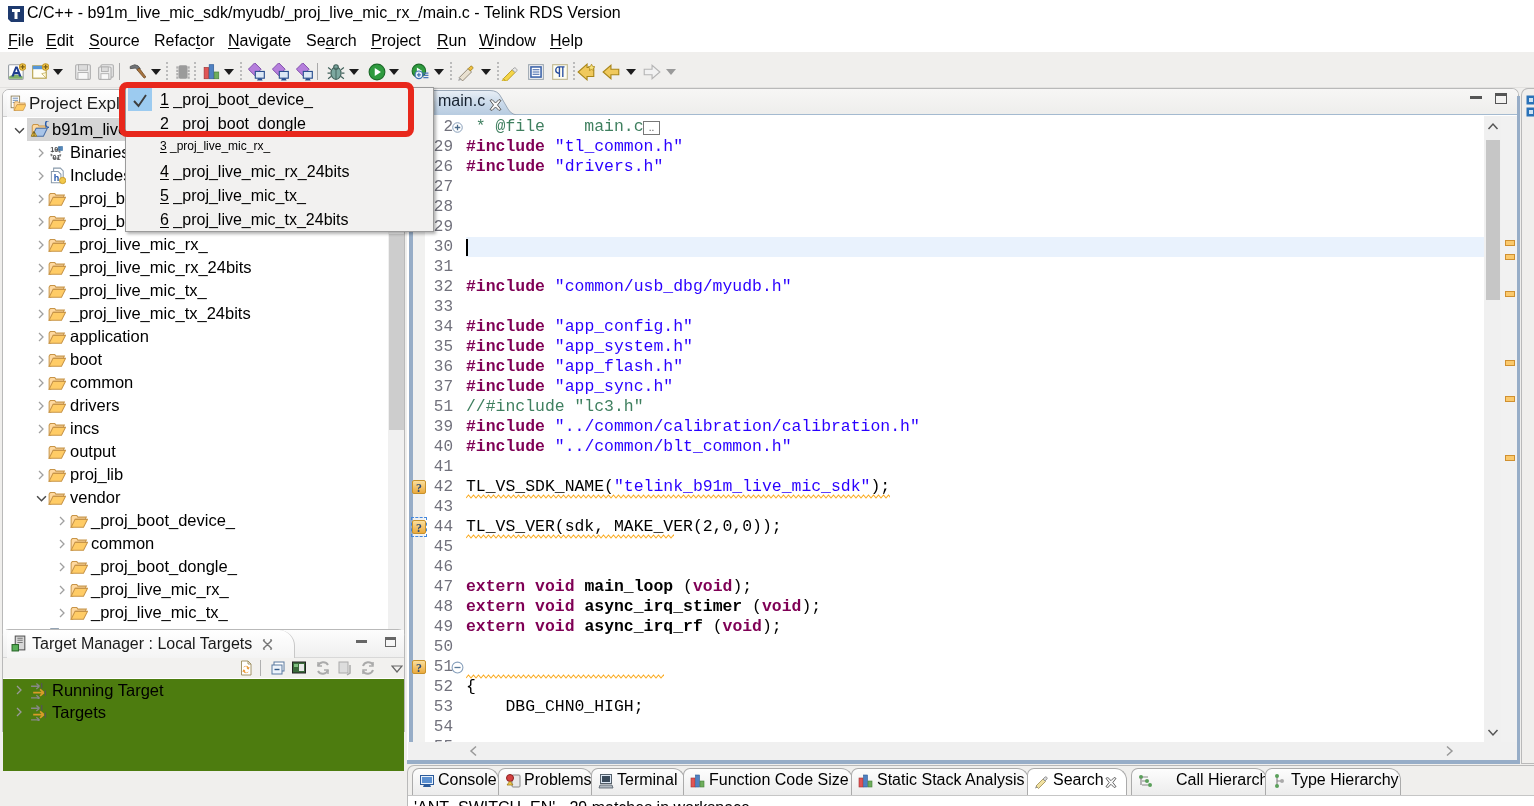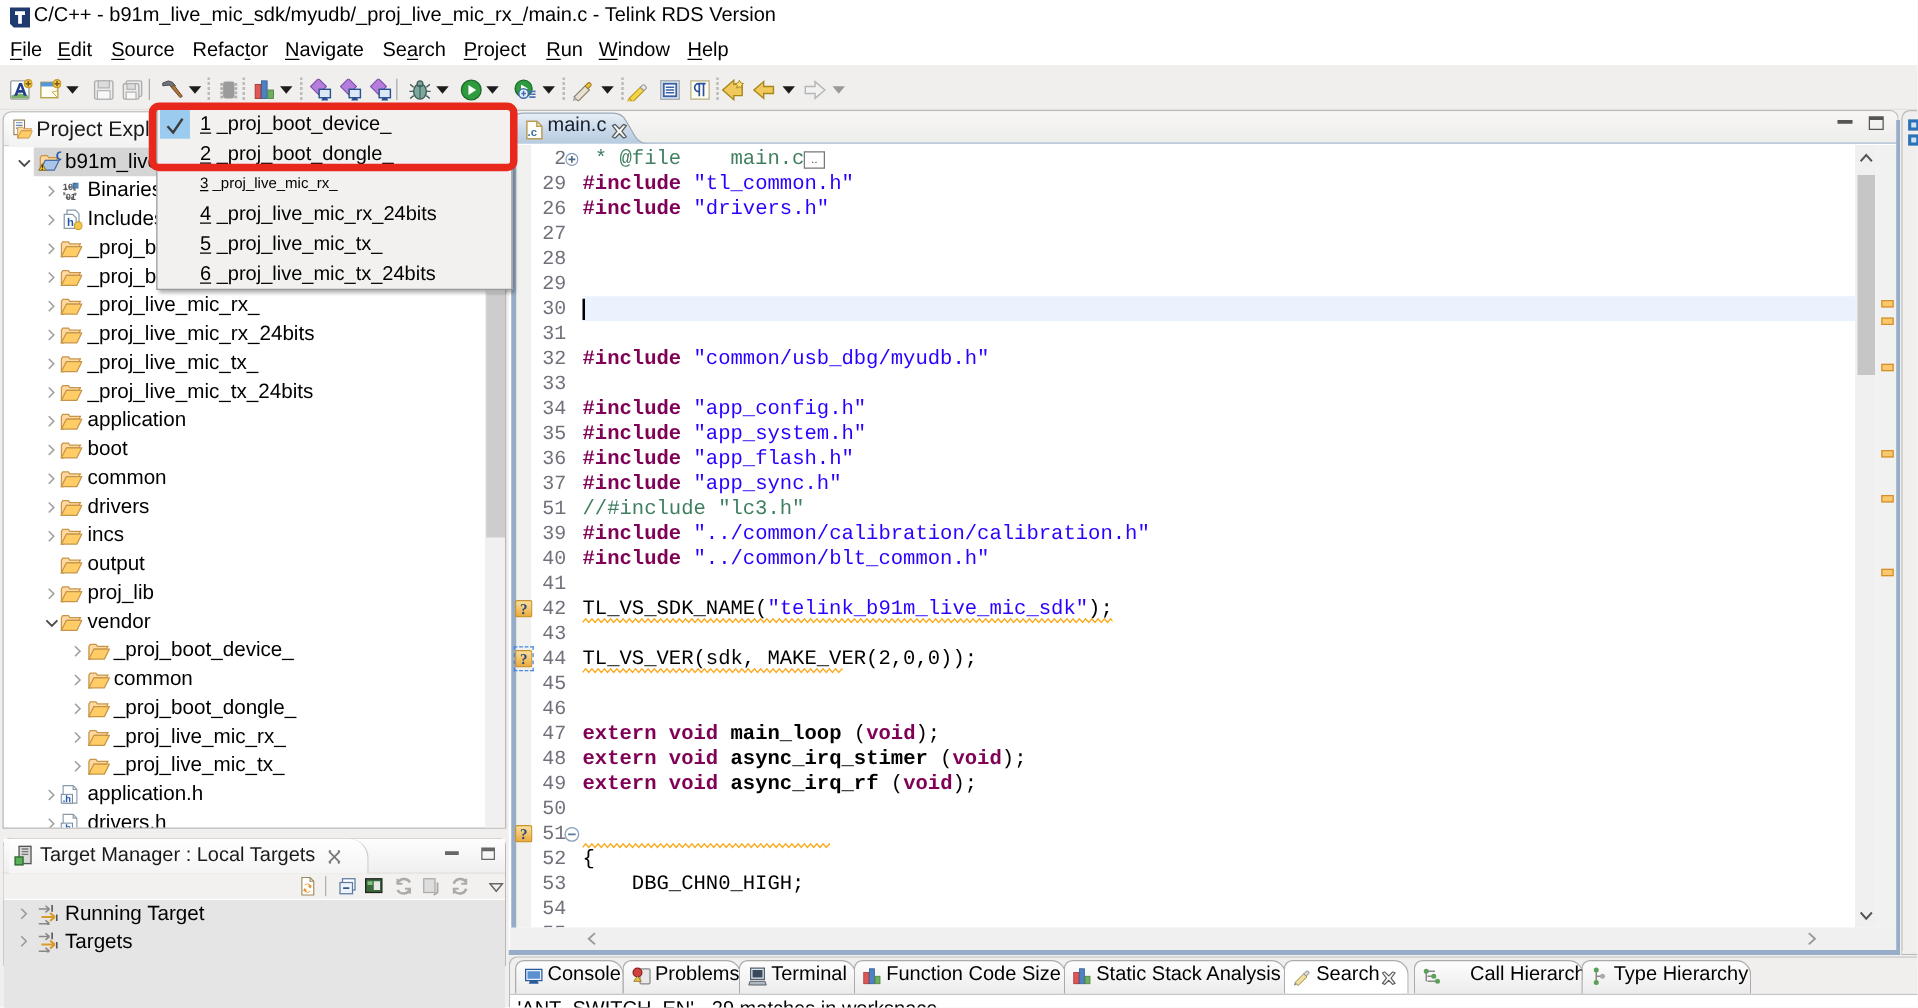--- a/index.html
+++ b/index.html
@@ -399,21 +399,21 @@
         <use href="#hfile"></use>
       </svg>
 <div class="trow" style="left:67px;top:529px;line-height:23px">drivers.h</div>
 </div>
 
   <div class="abs" style="left:385px;top:29px;width:17px;height:544px;background:#f0f0f0"></div>
   <div class="abs" style="left:386px;top:144px;width:15px;height:196px;background:#cdcdcd"></div>
 
 </div>
 
-<div class="abs panel" style="left:2px; top:670px; width:403px; height:103px; border-bottom:none">
+<div class="abs panel" style="left:2px; top:629px; width:403px; height:103px; border-bottom:none">
   <div class="abs" style="left:0;top:0;width:100%;height:28px;background:linear-gradient(#fdfdfd,#efefef);border-bottom:1px solid #d8d8d8"></div>
   <div class="abs" style="left:4px;top:0;width:288px;height:28px;background:linear-gradient(#ffffff,#f4f4f4);border-right:1px solid #c8c8c8;border-radius:6px 16px 0 0"></div>
   <svg class="abs" style="left:8px;top:5px" width="17" height="17" viewBox="0 0 16 16">
     <rect x="4" y="1" width="9" height="13" fill="#d8d8d8" stroke="#555"></rect>
     <path d="M6 3 h5 M6 5 h5 M6 7 h5" stroke="#777" stroke-width="1"></path>
     <rect x="1" y="9" width="6" height="6" fill="#58b058" stroke="#2a682a"></rect>
   </svg>
   <span class="abs viewtab-txt" style="left:29px;top:5px;font-size:16px">Target Manager : Local Targets</span>
   <svg class="abs" style="left:258px;top:8px" width="13" height="13" viewBox="0 0 12 12">
       <path d="M2 2 L10 10 M10 2 L2 10 M2 2 l1.5 -0.5 M10 2 l-1.5 -0.5 M2 10 l1.5 0.5 M10 10 l-1.5 0.5" stroke="#777" stroke-width="1.3" fill="none"></path>
@@ -449,21 +449,21 @@
   </svg>
   <svg class="abs" style="left:357px;top:30px" width="16" height="16" viewBox="0 0 16 16">
    <path d="M13 5 a5.5 5.5 0 0 0 -10 1 M3 11 a5.5 5.5 0 0 0 10 -1" fill="none" stroke="#aaa" stroke-width="2"></path>
    <path d="M13 2 v4 h-4 M3 14 v-4 h4" fill="none" stroke="#aaa" stroke-width="1.5"></path>
   </svg>
   <svg class="abs" style="left:388px;top:35px" width="12" height="8" viewBox="0 0 12 8">
       <path d="M1 1 L6 7 L11 1 z" fill="none" stroke="#666" stroke-width="1.2"></path>
     </svg>
 
   <svg class="abs chev" style="left:11px;top:721px;position:fixed" width="0" height="0"></svg>
-  <div class="abs" style="left:0;top:49px;width:100%;height:92px;background:#e5e5e5">
+  <div class="abs" style="left:0;top:49px;width:100%;height:92px;background:#4d7c0f">
     <svg class="abs" style="left:11px;top:6px" width="10" height="10" viewBox="0 0 10 10">
         <path d="M3 1 l4 4 -4 4" stroke="#9a9a9a" stroke-width="1.3" fill="none"></path>
       </svg>
     <svg class="abs" style="left:27px;top:3px" width="17" height="17" viewBox="0 0 16 16">
         <use href="#tgticon"></use>
       </svg>
     <span class="abs" style="left:49px;top:2px;font-size:16.5px">Running Target</span>
     <svg class="abs" style="left:11px;top:28px" width="10" height="10" viewBox="0 0 10 10">
         <path d="M3 1 l4 4 -4 4" stroke="#9a9a9a" stroke-width="1.3" fill="none"></path>
       </svg>
@@ -703,21 +703,21 @@
           <circle cx="5" cy="3" r="2" fill="#5aa05a"></circle>
           <circle cx="10" cy="8" r="2" fill="#aaa"></circle>
           <circle cx="5" cy="13" r="2" fill="#5aa05a"></circle>
         </svg></div>
 <span class="abs" style="left:881px;top:3px;font-size:16px">Type Hierarchy</span>
 </div>
   <div class="abs" style="left:0;top:29px;width:1127px;height:12px;background:#fff;border-top:1px solid #c6c6c6"></div>
   <div class="abs" style="left:6px;top:33px;font-size:16px;color:#000">'ANT_SWITCH_EN' - 29 matches in workspace</div>
 </div>
 
-<div class="abs" style="left:125px;top:87px;width:285px;height:145px;background:#f2f1f0;border:1px solid #9b9b9b;box-shadow:2px 2px 3px rgba(0,0,0,0.3)">
+<div class="abs" style="left:125px;top:87px;width:309px;height:145px;background:#f2f1f0;border:1px solid #9b9b9b;box-shadow:2px 2px 3px rgba(0,0,0,0.3)">
   <div class="abs" style="left:2px;top:0px;width:24px;height:23px;background:#9ccbf0"></div>
   <svg class="abs" style="left:6px;top:5px" width="16" height="15" viewBox="0 0 16 14">
       <path d="M2 7.5 l4.5 5 L14 1.5" stroke="#3d3d3d" stroke-width="1.9" fill="none"></path>
     </svg>
   <div class="abs" style="left:34px;top:3px;font-size:16px"><u>1</u> _proj_boot_device_</div>
   <div class="abs" style="left:34px;top:27px;font-size:16px"><u>2</u> _proj_boot_dongle_</div>
   <div class="abs" style="left:34px;top:51px;font-size:12px"><u>3</u> _proj_live_mic_rx_</div>
   <div class="abs" style="left:34px;top:75px;font-size:16px"><u>4</u> _proj_live_mic_rx_24bits</div>
   <div class="abs" style="left:34px;top:99px;font-size:16px"><u>5</u> _proj_live_mic_tx_</div>
   <div class="abs" style="left:34px;top:123px;font-size:16px"><u>6</u> _proj_live_mic_tx_24bits</div>

